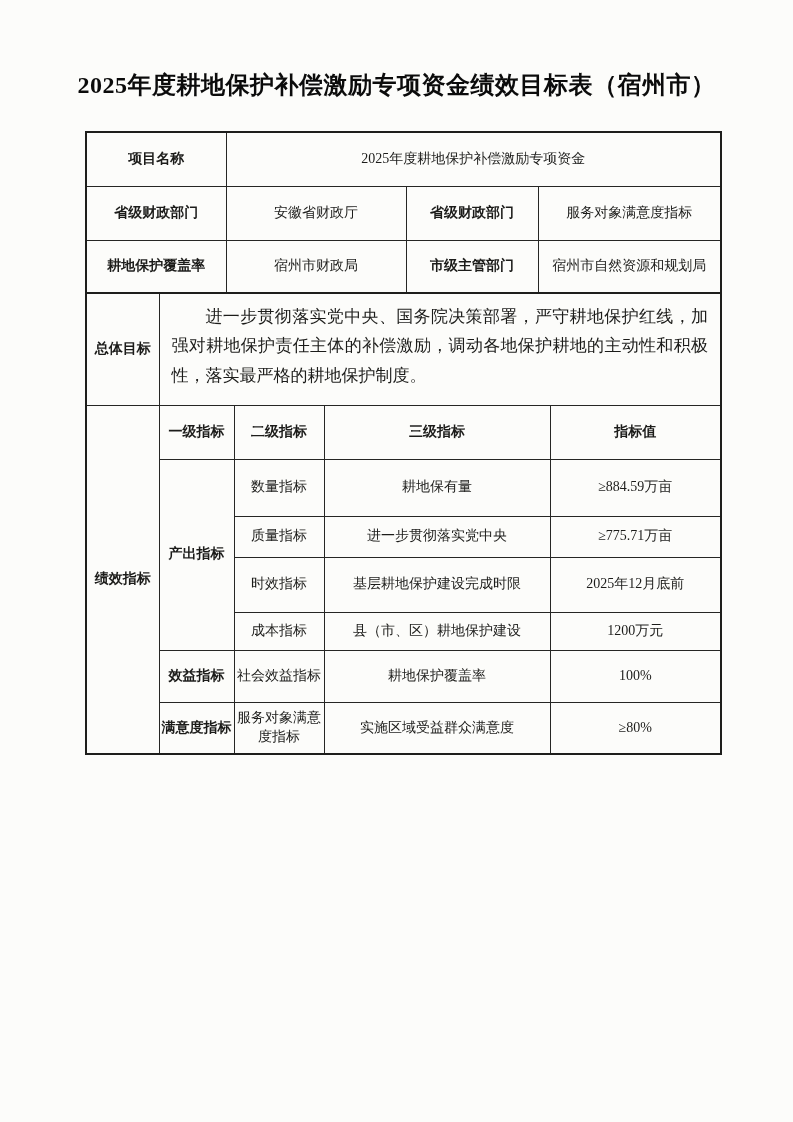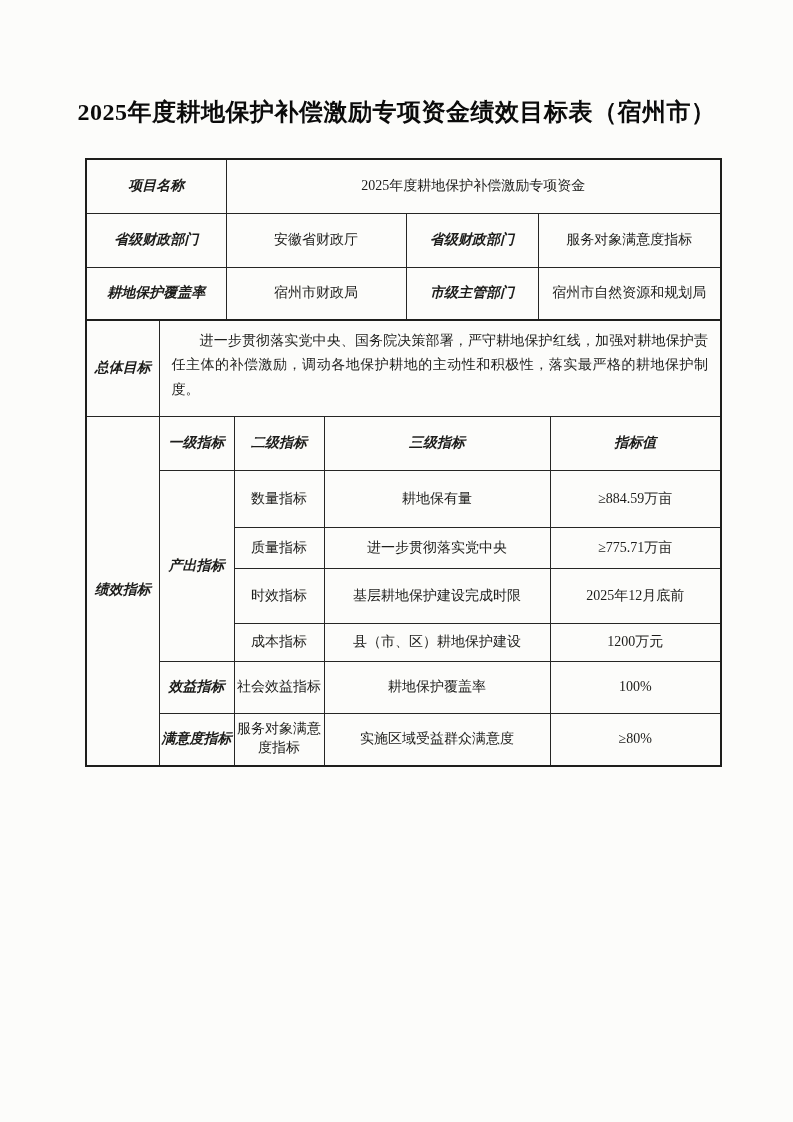--- a/index.html
+++ b/index.html
@@ -6,21 +6,21 @@
   .page {
     width:793px; height:1122px;
     background:#fcfcfa;
     font-family:"Liberation Serif","DejaVu Serif",serif;
     color:#1c1c1a;
     position:relative;
     overflow:hidden;
   }
   .title {
     margin:0;
-    padding-top:96px;
+    padding-top:69px;
     text-align:center;
     font-size:24px;
     font-weight:700;
     letter-spacing:0.5px;
     color:#0b0b0b;
   }
   table.tbl {
     border-collapse:collapse;
     table-layout:fixed;
     margin-left:85px;
@@ -30,25 +30,25 @@
   table.tbl-b { margin-top:-2.5px; }
   .tbl td {
     border:1.6px solid #262624;
     text-align:center;
     vertical-align:middle;
     font-size:14px;
     line-height:1.35;
     padding:2px 2px;
     word-break:break-all;
   }
-  .lbl { font-weight:700;font-style:italic; }
+  .lbl { font-weight:700; }
   td.goal-text {
     text-align:justify;
     text-indent:2em;
-    font-size:14px;
+    font-size:17px;
     line-height:1.75;
     padding:8px 12px 14px 12px;
   }
 </style>
 </head>
 <body>
 
 <div class="page">
 
   <h1 class="title">2025年度耕地保护补偿激励专项资金绩效目标表（宿州市）</h1>

